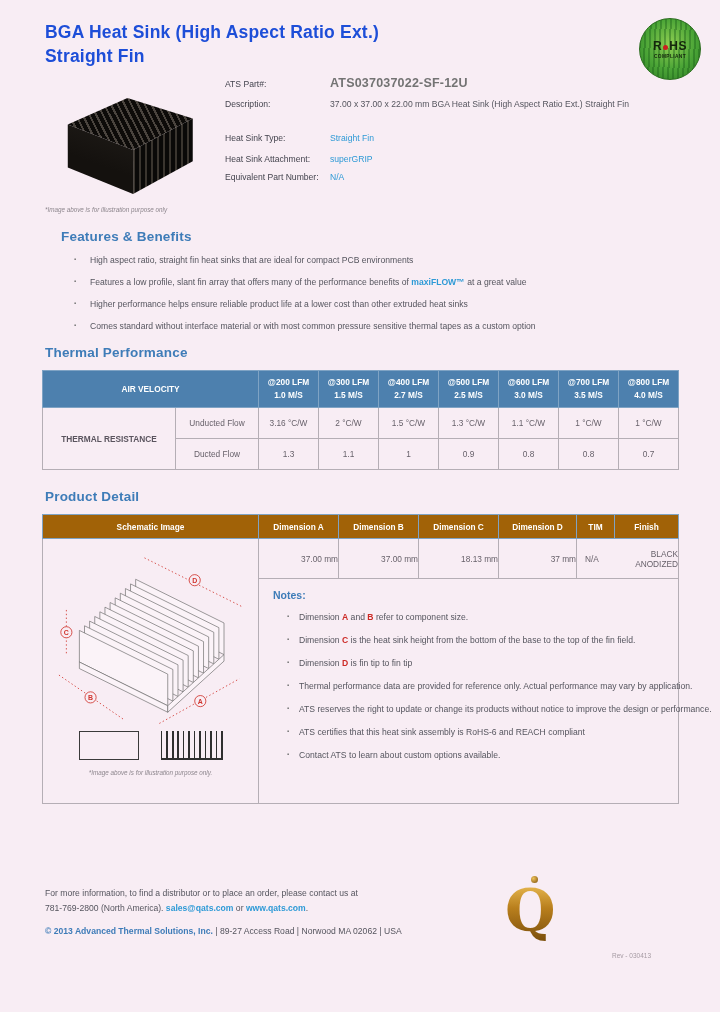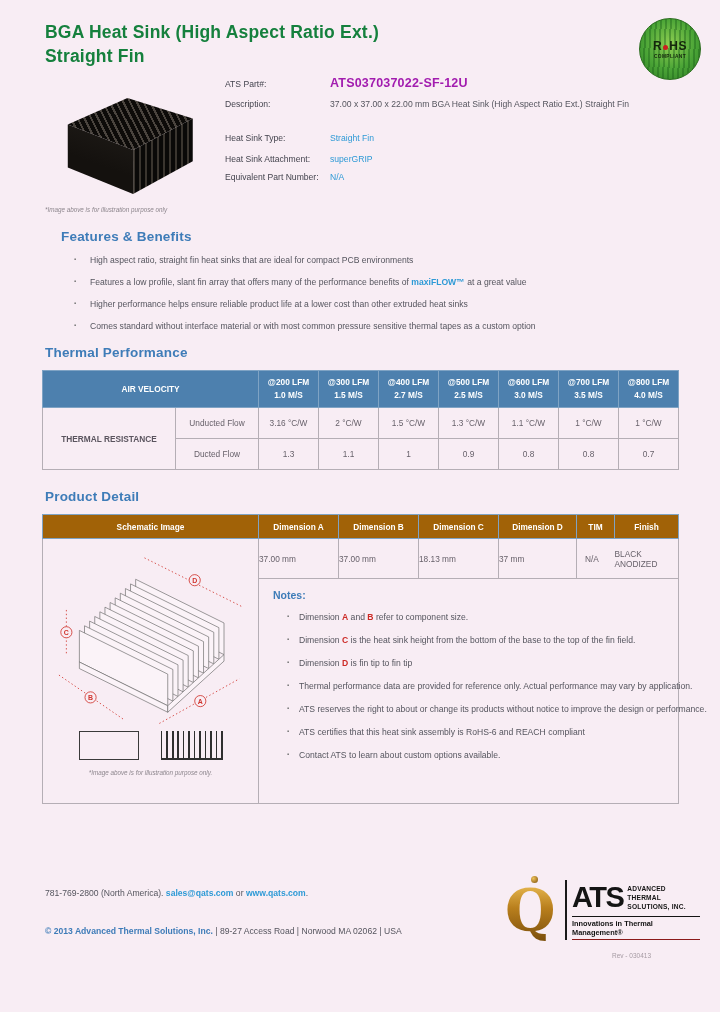--- a/index.html
+++ b/index.html
@@ -2,21 +2,21 @@
 <html><head>
 <meta charset="utf-8">
 <style>
   * { margin:0; padding:0; box-sizing:border-box; }
   body { font-family:"Liberation Sans", sans-serif; background:#e9e0e6; }
   .page { position:relative; width:720px; height:1012px; background:#f8edf4; overflow:hidden;
           font-family:"Liberation Sans", sans-serif; color:#55555e; }
 
   
   .title { position:absolute; left:45px; top:20px; font-size:17.5px; font-weight:bold;
-           color:#15803d; line-height:1.38; letter-spacing:.2px; }
+           color:#1d4ed8; line-height:1.38; letter-spacing:.2px; }
   .rohs { position:absolute; left:639px; top:18px; width:62px; height:62px; border-radius:50%;
           background:
             repeating-linear-gradient(93deg, rgba(22,90,22,.38) 0 2px, rgba(0,0,0,0) 2px 5px),
             radial-gradient(circle at 50% 42%, #8fcf52 0%, #4aa436 55%, #2e7d24 100%);
           display:flex; flex-direction:column; align-items:center; justify-content:center;
           border:1px solid #2c6e1f; }
   .rohs-top { font-size:12px; font-weight:900; color:#14260c; letter-spacing:.5px; display:flex; align-items:center; }
   .rohs-dot { width:5px; height:5px; border-radius:50%; background:#cc1f1f; margin:3px 1px 0 1px; display:inline-block; }
   .rohs-bottom { font-size:4.8px; font-weight:bold; color:#14260c; letter-spacing:.4px; margin-top:1px; }
 
@@ -28,21 +28,21 @@
   .hs-left { clip-path:polygon(9% 31%, 55% 56%, 55% 99%, 9% 73%);
              background:linear-gradient(200deg, #2b2723 0%, #14110e 70%); }
   .hs-front{ clip-path:polygon(55% 56%, 97% 25%, 97% 67%, 55% 99%);
              background:repeating-linear-gradient(90deg, #3a352f 0 2.5px, #0a0908 2.5px 6px); }
   .photo-caption { position:absolute; left:45px; top:206px; font-size:6.3px; font-style:italic; color:#8d868d; }
 
   
   .field { position:absolute; left:225px; display:flex; align-items:baseline; width:470px; }
   .f-label { width:105px; flex:0 0 105px; font-size:8.6px; color:#44444e; }
   .f-value { font-size:8.6px; color:#55555e; }
-  .f-part  { font-size:12.5px; font-weight:bold; color:#a21caf; letter-spacing:.2px; }
+  .f-part  { font-size:12.5px; font-weight:bold; color:#737373; letter-spacing:.2px; }
   .f-link  { font-size:8.6px; color:#2e9ad6; }
 
   
   .sec-head { position:absolute; left:45px; font-size:13.5px; font-weight:bold; color:#3e7cb8; letter-spacing:.2px; }
 
   
   ul.bullets { list-style:none; }
   ul.bullets li { font-size:8.6px; color:#55555e; margin-bottom:9px; padding-left:30px; position:relative; line-height:1.5; }
   ul.bullets li::before { content:"▪"; position:absolute; left:14px; top:1px; font-size:6px; color:#777; }
   .features-list { position:absolute; left:60px; top:254px; width:620px; }
@@ -51,21 +51,21 @@
   
   .thermal-table { position:absolute; left:42px; top:370px; width:636px; border-collapse:collapse; table-layout:fixed; }
   .thermal-table th, .thermal-table td { border:1px solid #b5aeb5; text-align:center; vertical-align:middle; }
   .thermal-table th { background:#4d80ae; color:#fff; font-size:8.3px; font-weight:bold; border-color:#7fa3c4; height:37px; line-height:1.55; }
   .thermal-table td { font-size:8.3px; color:#67616a; height:31px; background:#f8edf4; }
   .thermal-table td.group { font-weight:bold; color:#5a545e; }
 
   
   .detail-table { position:absolute; left:42px; top:514px; width:636px; border-collapse:collapse; table-layout:fixed; }
   .detail-table th { background:#a16207; color:#fff; font-size:8.3px; font-weight:bold; border:1px solid #7fa3c4; height:24px; }
-  .detail-table td { border:1px solid #b5aeb5; font-size:8.3px; color:#67616a; text-align:left; vertical-align:middle; background:#f8edf4; }
+  .detail-table td { border:1px solid #b5aeb5; font-size:8.3px; color:#67616a; text-align:right; vertical-align:middle; background:#f8edf4; }
   .detail-table td.dt-val { height:40px; }
   .detail-table td.tim-val { border-right:none; text-align:left; padding-left:8px; }
   .detail-table td.fin-val { border-left:none; }
   .schem-cell { vertical-align:top !important; padding:4px 2px; }
   .schem-wrap { display:flex; flex-direction:column; align-items:center; height:256px; }
   .mini-row { display:flex; align-items:flex-end; gap:22px; margin-top:2px; }
   .mini-rect { width:60px; height:29px; border:1.3px solid #3a3a3a; }
   .mini-fins { width:62px; height:29px; border-bottom:2px solid #2f2f2f;
                background:repeating-linear-gradient(90deg, #2f2f2f 0 1.5px, rgba(0,0,0,0) 1.5px 5.5px); }
   .schem-caption { font-size:6.3px; font-style:italic; color:#8d868d; margin-top:9px; }
@@ -274,52 +274,42 @@
       <td class="dt-val fin-val">BLACK ANODIZED</td>
     </tr>
     <tr>
       <td colspan="6" class="notes-cell" style="height:222px;">
         <div class="notes-head">Notes:</div>
         <ul class="bullets">
           <li><span>Dimension </span><span class="red-dim">A</span><span> and </span><span class="red-dim">B</span><span> refer to component size.</span></li>
           <li><span>Dimension </span><span class="red-dim">C</span><span> is the heat sink height from the bottom of the base to the top of the fin field.</span></li>
           <li><span>Dimension </span><span class="red-dim">D</span><span> is fin tip to fin tip</span></li>
           <li style="width:490px;"><span>Thermal performance data are provided for reference only. Actual performance may vary by application.</span></li>
-          <li style="width:490px;"><span>ATS reserves the right to about or change its products without notice to improve the design or performance.</span></li>
+          <li style="width:490px;"><span>ATS reserves the right to update or change its products without notice to improve the design or performance.</span></li>
           <li><span>ATS certifies that this heat sink assembly is RoHS-6 and REACH compliant</span></li>
           <li><span>Contact ATS to learn about custom options available.</span></li>
         </ul>
       </td>
     </tr>
   </tbody>
     </table>
 
   <div class="footer-text">
+    <div>For more information, to find a distributor or to place an order, please contact us at</div>
     <div>
       <span>781-769-2800 (North America). </span><span class="link-bold">sales@qats.com</span><span> or </span><span class="link-bold">www.qats.com</span><span>.</span>
     </div>
   </div>
   <div class="footer-copy">
     <span class="copy-link">© 2013 Advanced Thermal Solutions, Inc.</span>
     <span>| 89-27 Access Road | Norwood MA   02062 | USA</span>
   </div>
 
   <div class="ats-logo">
     <div class="ats-q">
       <div class="q-dot"></div>
       <div class="q-glyph">Q</div>
     </div>
-    <div class="ats-right">
-      <div class="ats-main">
-        <span class="ats-word">ATS</span>
-        <span class="ats-stack">
-          <span>ADVANCED</span><br>
-          <span>THERMAL</span><br>
-          <span>SOLUTIONS, INC.</span>
-        </span>
-      </div>
-      <div class="ats-tagline">Innovations in Thermal Management®</div>
-    </div>
   </div>
 
   <div class="rev">Rev - 030413</div>
 
 </div>
 
 </body></html>

